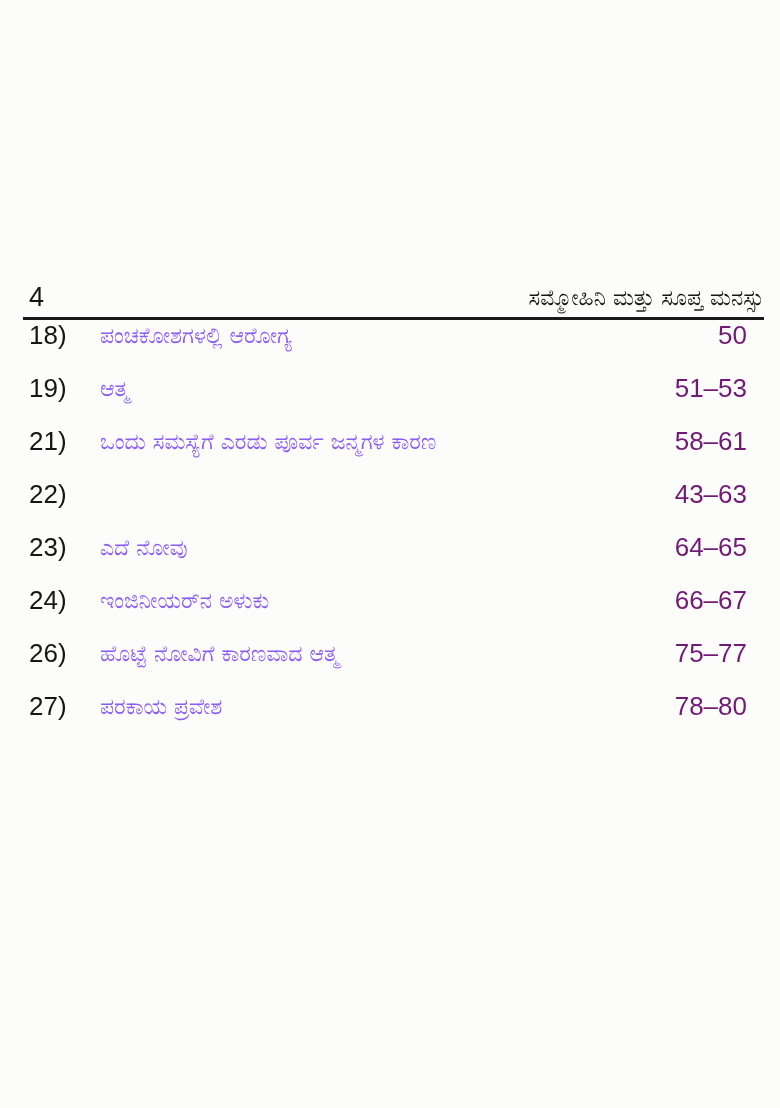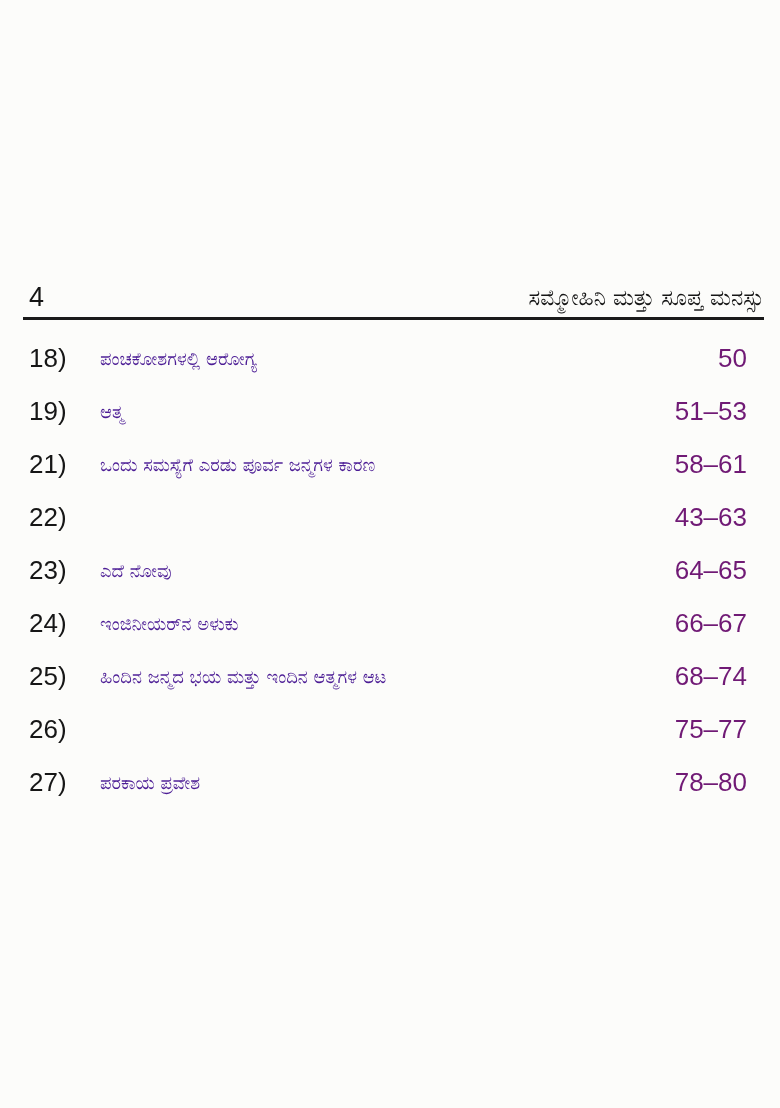--- a/index.html
+++ b/index.html
@@ -53,44 +53,44 @@
     position: absolute;
     left: 23px;
     top: 317px;
     width: 741px;
     height: 3px;
     background: #1a1a1a;
   }
   .toc {
     position: absolute;
     left: 0;
-    top: 333px;
+    top: 310px;
     width: 620px;
   }
   .toc-row {
     position: relative;
     height: 53px;
     width: 780px;
   }
   .toc-num {
     position: absolute;
     left: 29px;
     top: 8px;
     font-family: "Liberation Sans", sans-serif;
     font-size: 26px;
     line-height: 34px;
     color: #161616;
   }
   .toc-title {
     position: absolute;
     left: 100px;
     top: 10px;
-    font-size: 18px;
+    font-size: 22px;
     line-height: 32px;
-    color: #4c1d95;
+    color: #8b5cf6;
     white-space: nowrap;
   }
   .toc-pages {
     position: absolute;
     right: 33px;
     top: 8px;
     font-family: "Liberation Sans", sans-serif;
     font-size: 26px;
     line-height: 34px;
     color: #701a75;
@@ -132,26 +132,22 @@
       <span class="toc-num">23)</span>
       <span class="toc-title">ಎದೆ ನೋವು</span>
       <span class="toc-pages">64–65</span>
     </div>
     <div class="toc-row">
       <span class="toc-num">24)</span>
       <span class="toc-title">ಇಂಜಿನೀಯರ್‌ನ ಅಳುಕು</span>
       <span class="toc-pages">66–67</span>
     </div>
     <div class="toc-row">
-      <span class="toc-num">25)</span>
-      <span class="toc-title">ಹಿಂದಿನ ಜನ್ಮದ ಭಯ ಮತ್ತು ಇಂದಿನ ಆತ್ಮಗಳ ಆಟ</span>
-      <span class="toc-pages">68–74</span>
-    </div>
-    <div class="toc-row">
       <span class="toc-num">26)</span>
+      <span class="toc-title">ಹೊಟ್ಟೆ ನೋವಿಗೆ ಕಾರಣವಾದ ಆತ್ಮ</span>
       <span class="toc-pages">75–77</span>
     </div>
     <div class="toc-row">
       <span class="toc-num">27)</span>
       <span class="toc-title">ಪರಕಾಯ ಪ್ರವೇಶ</span>
       <span class="toc-pages">78–80</span>
     </div>
   </div>
 
 </div>

